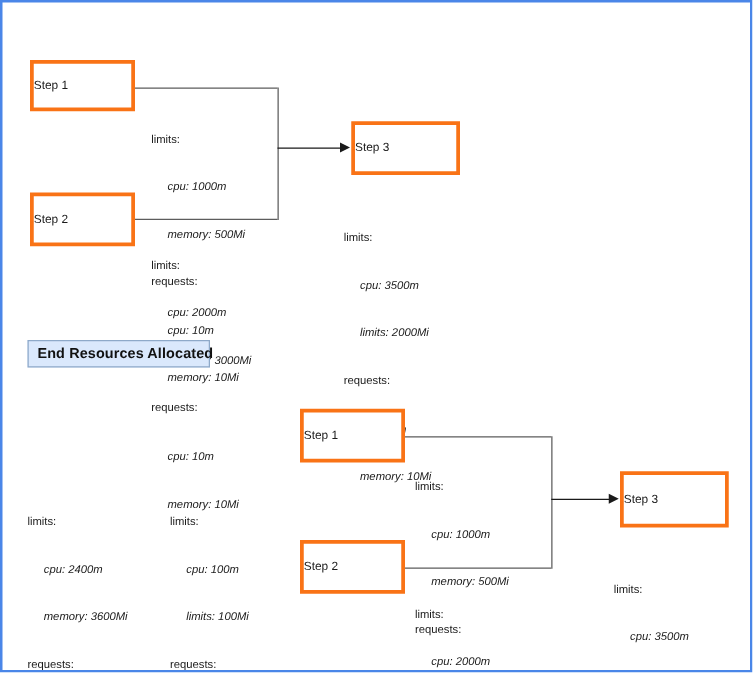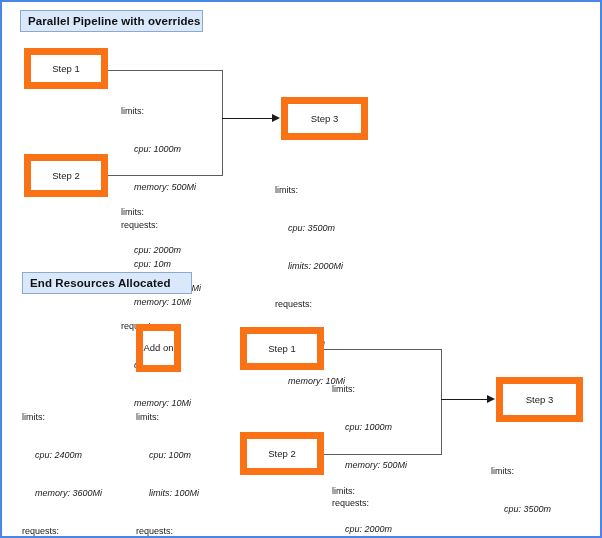--- a/index.html
+++ b/index.html
@@ -31,24 +31,24 @@
     display: flex;
     align-items: center;
     padding-left: 7px;
     letter-spacing: 0.1px;
     white-space: nowrap;
   }
   .node {
     position: absolute;
     box-sizing: border-box;
     background: #ffffff;
-    border: 7px solid #f97316;
+    border: 3px solid #f97316;
     display: flex;
     align-items: center;
-    justify-content: center;
+    justify-content: flex-start;
     text-align: center;
     font-size: 9.5px;
     color: #1a1a1a;
     line-height: 1.45;
   }
   .res {
     position: absolute;
     font-size: 9px;
     color: #1a1a1a;
     line-height: 1.42;
@@ -84,23 +84,20 @@
     border-top: 4.5px solid transparent;
     border-bottom: 4.5px solid transparent;
     border-left: 8px solid #1a1a1a;
   }
 </style>
 </head>
 <body>
 
 <div id="canvas">
 
-  <div class="banner" style="left:18px; top:8px; width:183px; height:22px;">
-    <span>Parallel Pipeline with  overrides</span>
-  </div>
 
   <div class="node" style="left:22px; top:46px; width:84px; height:41px;">
     <span>Step 1</span>
   </div>
 
   <div class="node" style="left:22px; top:152px; width:84px; height:43px;">
     <span>Step 2</span>
   </div>
 
   <div class="node" style="left:279px; top:95px; width:87px; height:43px;">
@@ -136,28 +133,25 @@
 
   <div class="res" style="left:273px; top:156px;">
     <span class="lbl">limits:</span>
     <span class="ind">cpu: 3500m</span>
     <span class="ind">limits: 2000Mi</span>
     <span class="lbl">requests:</span>
     <span class="ind">cpu: 10m</span>
     <span class="ind">memory: 10Mi</span>
   </div>
 
-  <div class="banner" style="left:20px; top:270px; width:170px; height:22px;">
+  <div class="banner" style="left:20px; top:270px; width:146px; height:22px;">
     <span>End Resources Allocated</span>
   </div>
 
 
-  <div class="node" style="left:134px; top:322px; width:45px; height:48px;">
-    <span>Add on</span>
-  </div>
 
   <div class="node" style="left:238px; top:325px; width:84px; height:43px;">
     <span>Step 1</span>
   </div>
 
   <div class="node" style="left:238px; top:430px; width:84px; height:43px;">
     <span>Step 2</span>
   </div>
 
   <div class="node" style="left:494px; top:375px; width:87px; height:45px;">

